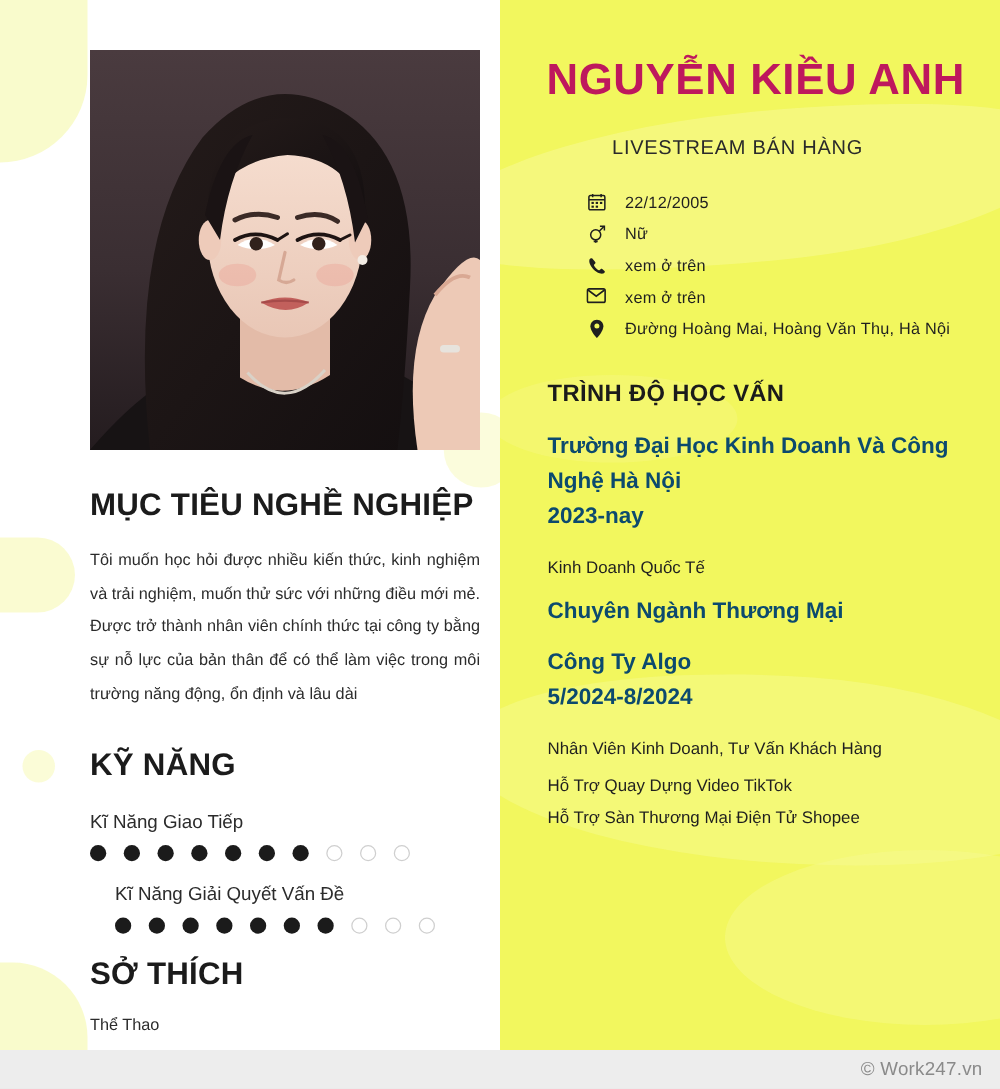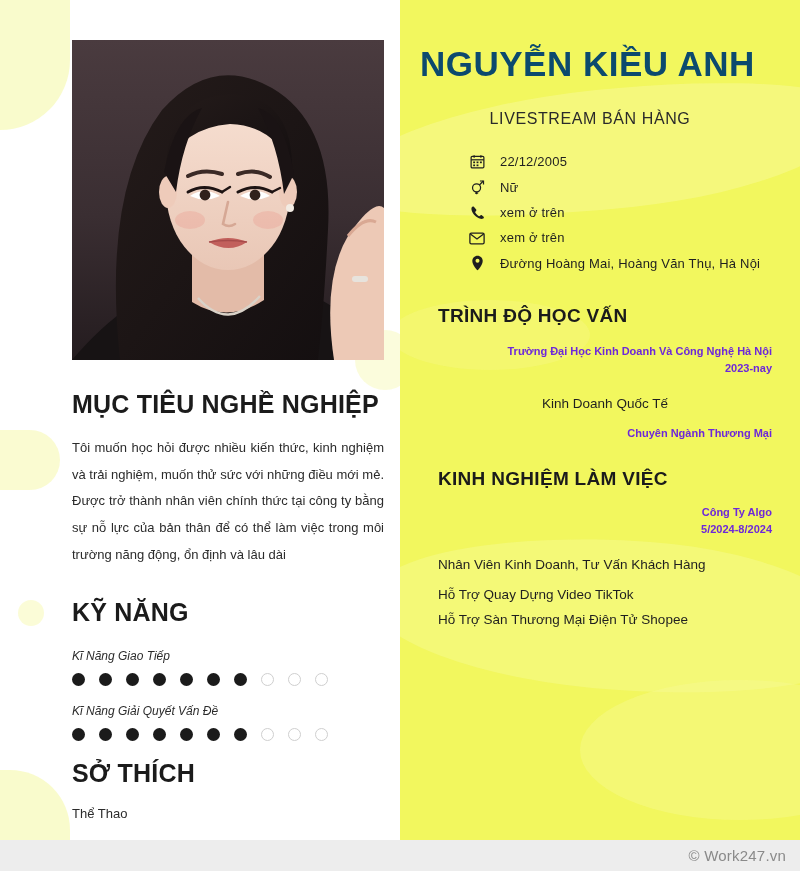--- a/index.html
+++ b/index.html
@@ -75,39 +75,40 @@
     width: 200px; height: 70px;
     border-radius: 50%;
     opacity: .3;
   }
   .right-inner { position: relative; z-index: 2; padding: 44px 28px 0 20px; }
 
   .name {
     font-size: 35px;
     font-weight: bold;
     letter-spacing: .5px;
-    color: #0c4a6e;
+    color: #be185d;
     line-height: 1.15;
     text-transform: uppercase;
+    text-align: right;
   }
   .job-title {
     margin-top: 26px;
     font-size: 16px;
     letter-spacing: .6px;
     color: #2a2a2a;
     text-align: center;
     padding-right: 12px;
   }
   .contact {
     margin-top: 26px;
     padding-left: 46px;
   }
   .contact-row {
     display: flex;
-    align-items: flex-end;
+    align-items: flex-start;
     margin-bottom: 10px;
     font-size: 13px;
     color: #1f1f1f;
   }
   .contact-row .ic {
     width: 22px;
     min-width: 22px;
     display: inline-flex;
     align-items: center;
     justify-content: center;
@@ -118,25 +119,24 @@
 
   .sec-title-r {
     font-size: 19px;
     font-weight: bold;
     color: #1b1b1b;
     letter-spacing: .3px;
     text-transform: uppercase;
   }
   .r-block { padding-left: 18px; }
   .r-strong {
-    font-size: 11px;
+    font-size: 18px;
     font-weight: bold;
-    color: #6d28d9;
+    color: #0c4a6e;
     line-height: 1.55;
-    text-align: right;
   }
   .r-text {
     font-size: 13.5px;
     color: #1f1f1f;
     line-height: 1.6;
   }
 
   
   .left-col {
     position: absolute;
@@ -162,24 +162,23 @@
     text-transform: uppercase;
   }
   .objective {
     margin-top: 16px;
     font-size: 13px;
     line-height: 2.05;
     color: #2b2b2b;
     text-align: justify;
   }
   .skill-name {
-    font-size: 12px;
+    font-size: 15px;
     color: #2b2b2b;
     margin-bottom: 10px;
-    font-style: italic;
   }
   .dots { display: flex; gap: 14px; align-items: center; margin-bottom: 18px; }
   .dot {
     width: 13px; height: 13px;
     border-radius: 50%;
     background: #1b1b1b;
   }
   .dot.empty {
     background: transparent;
     border: 1.5px solid #cfcfcf;
@@ -284,27 +283,24 @@
           </div>
 
         </div>
 
         <div style="margin-top:34px; padding-left:18px;">
           <div class="sec-title-r">TRÌNH ĐỘ HỌC VẤN</div>
         </div>
         <div class="r-block" style="margin-top:16px;">
           <div class="r-strong">Trường Đại Học Kinh Doanh Và Công Nghệ Hà Nội</div>
           <div class="r-strong">2023-nay</div>
-          <div class="r-text" style="margin-top:16px;text-align:center;">Kinh Doanh Quốc Tế</div>
+          <div class="r-text" style="margin-top:16px;">Kinh Doanh Quốc Tế</div>
           <div class="r-strong" style="margin-top:10px;">Chuyên Ngành Thương Mại</div>
         </div>
 
-        <div style="margin-top:26px; padding-left:18px;">
-          <div class="sec-title-r">KINH NGHIỆM LÀM VIỆC</div>
-        </div>
         <div class="r-block" style="margin-top:14px;">
           <div class="r-strong">Công Ty Algo</div>
           <div class="r-strong">5/2024-8/2024</div>
           <div class="r-text" style="margin-top:16px;">Nhân Viên Kinh Doanh, Tư Vấn Khách Hàng</div>
           <div class="r-text" style="margin-top:8px;">Hỗ Trợ Quay Dựng Video TikTok</div>
           <div class="r-text" style="margin-top:4px;">Hỗ Trợ Sàn Thương Mại Điện Tử Shopee</div>
         </div>
       </div>
     </div>
 
@@ -389,21 +385,21 @@
             <span class="dot"></span>
             <span class="dot"></span>
             <span class="dot"></span>
             <span class="dot"></span>
             <span class="dot empty"></span>
             <span class="dot empty"></span>
             <span class="dot empty"></span>
           </div>
         </div>
 
-        <div style="margin-top:10px;">
+        <div style="margin-top:10px;margin-left:20px;">
           <div class="skill-name">Kĩ Năng Giải Quyết Vấn Đề</div>
           <div class="dots">
             <span class="dot"></span>
             <span class="dot"></span>
             <span class="dot"></span>
             <span class="dot"></span>
             <span class="dot"></span>
             <span class="dot"></span>
             <span class="dot"></span>
             <span class="dot empty"></span>

